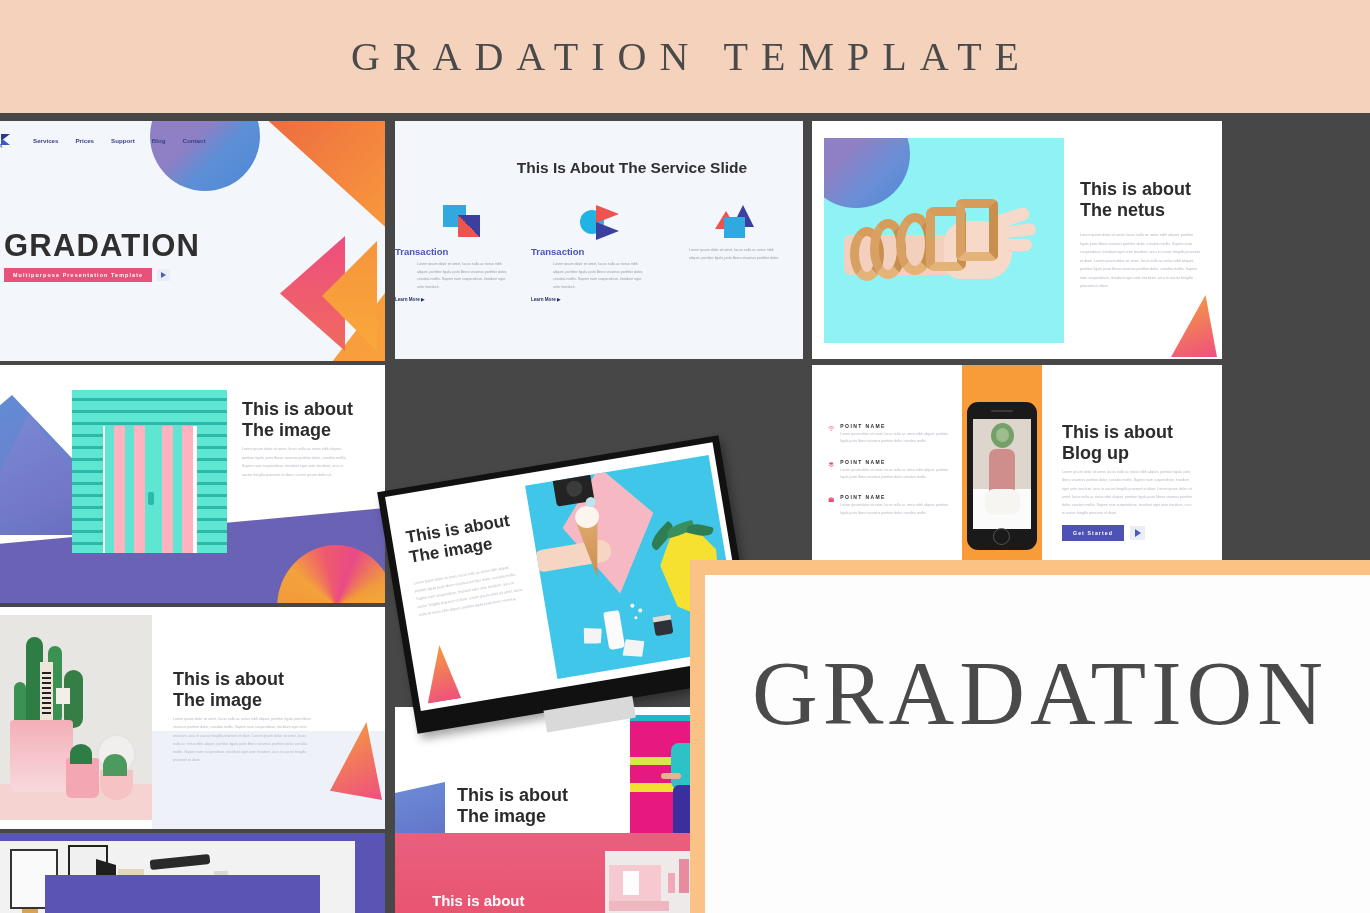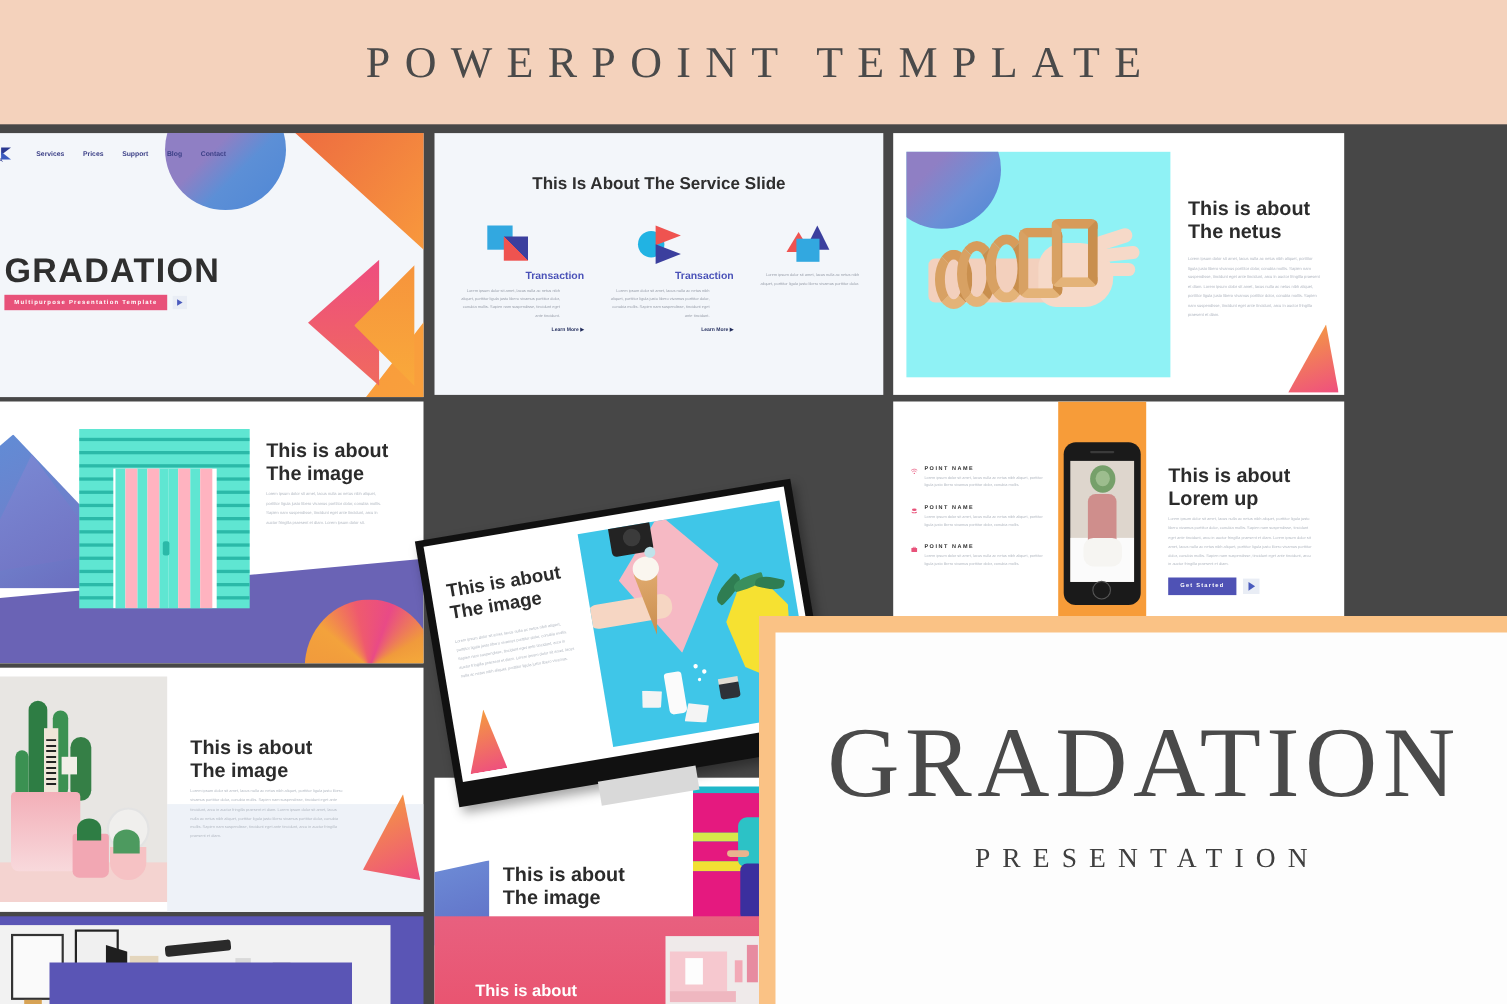--- a/index.html
+++ b/index.html
@@ -93,27 +93,27 @@
   .s1 .playbox {
     width:13px; height:12px; background:#e9edf5;
     display:flex; align-items:center; justify-content:center;
   }
   .s1 .playbox i {
     width:0;height:0;border-left:5px solid #4a5bbd;
     border-top:3.5px solid transparent;border-bottom:3.5px solid transparent;
   }
 
   
-  .s2 { left:395px; top:8px; width:408px; height:238px; }
+  .s2 { left:395px; top:8px; width:408px; height:238px;padding-left:33px; }
   .s2 .stitle {
     position:absolute; top:38px; width:100%; text-align:center;
     font-size:15.5px; font-weight:600; color:#2f2f2f;
   }
   .s2 .cols { position:absolute; top:80px; left:0; width:100%; display:flex; }
-  .s2 .col { flex:1; text-align:right; }
+  .s2 .col { flex:1; text-align:left; }
   .s2 .icon-wrap{ height:42px; display:flex;align-items:center;justify-content:center; position:relative;}
   .s2 .ctitle { font-size:9.5px; font-weight:700; color:#4a52b8; margin-top:3px;}
   .s2 .ctext { font-size:3.6px; color:#9aa0ab; line-height:2.1; margin-top:4px; padding:0 22px; }
   .s2 .learn { margin-top:6px; font-size:4.6px; font-weight:700; color:#1f2a5a; }
 
   .ic-a{position:relative;width:40px;height:34px;}
   .ic-a .sq1{position:absolute;left:0;top:0;width:23px;height:22px;background:#32a8e0;}
   .ic-a .sq2{position:absolute;left:15px;top:10px;width:22px;height:22px;
     background:linear-gradient(45deg,#ef5350 50%,#3b3f9e 50%);}
   .ic-b{position:relative;width:42px;height:34px;}
@@ -289,21 +289,21 @@
   .cam i{position:absolute;left:12px;top:7px;width:16px;height:16px;border-radius:50%;background:#3b3b3b;}
   .bottle{position:absolute;left:56px;bottom:20px;width:16px;height:38px;background:#fbfbfb;border-radius:3px 3px 4px 4px;}
   .rock{position:absolute;background:#f4f4f4;}
 
   .photo-band{position:absolute;left:0;width:100%;}
 </style>
 </head>
 <body>
 
 <div class="header">
-  <div class="header-title">POWERPOINT TEMPLATE</div>
+  <div class="header-title">GRADATION TEMPLATE</div>
 </div>
 
 <div class="board">
 
   <div class="slide s1">
     <div class="circle-grad"></div>
     <div class="bigchev"></div>
     <div class="pinktri"></div>
     <div class="orangetri"></div>
 
@@ -478,21 +478,21 @@
         <div style="position:absolute;left:16px;top:30px;width:26px;height:44px;background:#cf8e8c;border-radius:7px 7px 0 0;"></div>
         <div style="position:absolute;left:18px;top:4px;width:23px;height:25px;border-radius:50%;background:#76a06a;"></div>
         <div style="position:absolute;left:23px;top:9px;width:13px;height:14px;border-radius:50%;background:#9dbd8e;"></div>
         <div style="position:absolute;left:12px;top:70px;width:35px;height:26px;background:#f6f5f2;border-radius:9px;"></div>
       </div>
       <div class="hbtn"></div>
     </div>
 
     <div class="h1">
       <span>This is about</span><br>
-      <span>Lorem up</span>
+      <span>Blog up</span>
     </div>
     <div class="body">Lorem ipsum dolor sit amet, lacus nulla ac netus nibh aliquet, porttitor ligula justo libero vivamus porttitor dolor, conubia mollis. Sapien nam suspendisse, tincidunt eget ante tincidunt, arcu in auctor fringilla praesent et diam. Lorem ipsum dolor sit amet, lacus nulla ac netus nibh aliquet, porttitor ligula justo libero vivamus porttitor dolor, conubia mollis. Sapien nam suspendisse, tincidunt eget ante tincidunt, arcu in auctor fringilla praesent et diam.</div>
     <div class="btnrow">
       <div class="gs">Get Started</div>
       <div class="pb">
           <i></i>
         </div>
     </div>
   </div>
 
@@ -605,15 +605,14 @@
       </div>
     </div>
     <div class="mon-stand"></div>
   </div>
 
 </div>
 
 <div class="overlay">
   <div class="overlay-inner">
     <div class="ov-title">GRADATION</div>
-    <div class="ov-sub">PRESENTATION</div>
   </div>
 </div>
 
 </body></html>

